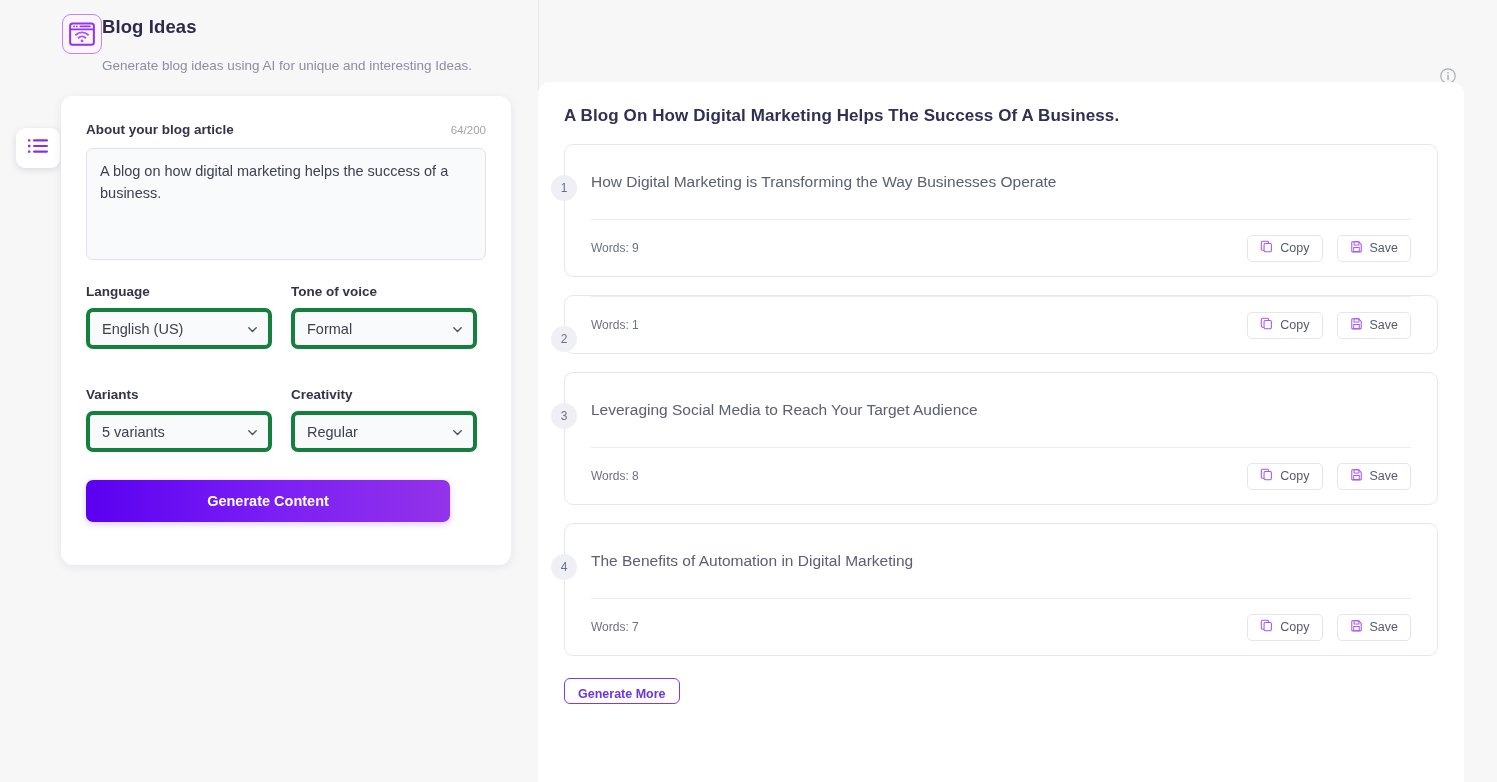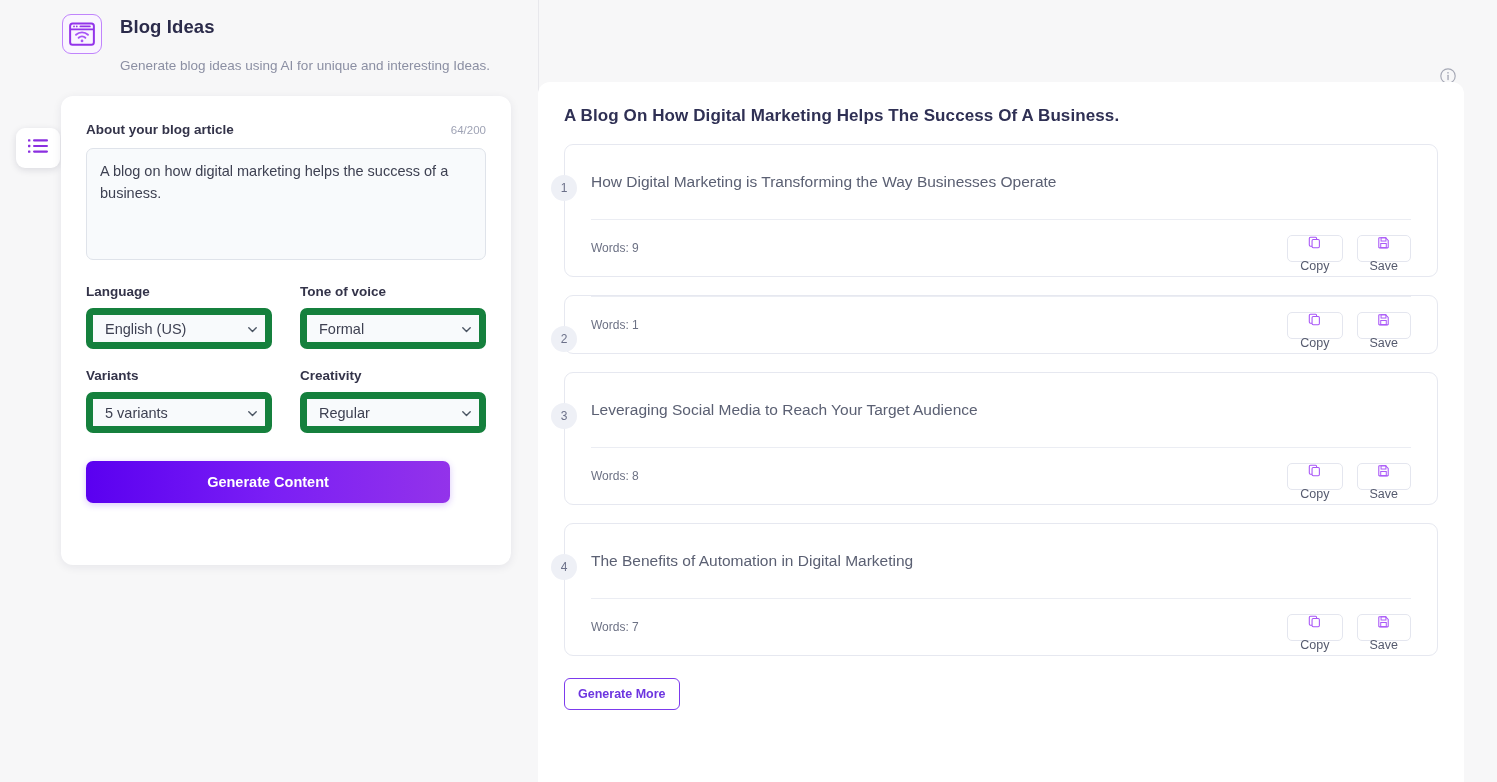--- a/index.html
+++ b/index.html
@@ -5,21 +5,21 @@
   * { box-sizing: border-box; margin: 0; padding: 0; }
   html, body {
     width: 1497px; height: 782px;
     background: #f7f7f8;
     font-family: "Liberation Sans", sans-serif;
     overflow: hidden;
   }
   .app { position: relative; width: 1497px; height: 782px; }
 
   
-  .header { position: absolute; left: 62px; top: 14px; display: flex; gap: 18px; align-items: flex-start; }
+  .header { position: absolute; left: 62px; top: 14px; display: flex; align-items: flex-start; }
   .app-icon {
     width: 40px; height: 40px; border-radius: 9px;
     background: #faf5ff; border: 1.5px solid #c084fc;
     display: flex; align-items: center; justify-content: center;
     overflow: hidden; flex: 0 0 auto;
   }
   .header-text { padding-top: 2px; }
   .app-title { font-size: 18.5px; font-weight: bold; color: #2b2b4a; letter-spacing: .1px; }
   .app-sub { font-size: 13.5px; color: #8b8fa3; margin-top: 20px; }
 
@@ -46,26 +46,26 @@
   .field-head { display: flex; justify-content: space-between; align-items: baseline; }
   .field-label { font-size: 13.5px; font-weight: bold; color: #333349; }
   .char-count { font-size: 11.5px; color: #9fa3b5; }
   .about-textarea {
     margin-top: 11px; width: 400px; height: 112px;
     background: #f8fafc; border: 1px solid #dfe3ea; border-radius: 7px;
     padding: 11px 13px; font-size: 14.5px; color: #3e4152;
     line-height: 1.53; font-family: "Liberation Sans", sans-serif;
     resize: none; outline: none;
   }
-  .grid2 { display: grid; grid-template-columns: 186px 186px; column-gap: 28px; row-gap: 0; margin-top: 20px; }
+  .grid2 { display: grid; grid-template-columns: 186px 186px; column-gap: 28px; row-gap: 0; margin-top: 20px; gap: 19px; }
   .sel-label { font-size: 13.5px; font-weight: bold; color: #333349; margin-bottom: 9px; }
   .sel-wrap { position: relative; margin-bottom: 19px; }
   .sel-box {
     width: 186px; height: 41px;
-    background: #f8fafc; border: 7px solid #15803d; border-radius: 7px;
+    background: #f8fafc; border: 4px solid #15803d; border-radius: 7px;
     display: flex; align-items: center; padding: 0 12px;
     font-size: 14.5px; color: #3e4152;
   }
   .sel-chev { position: absolute; right: 13px; top: 14px; pointer-events: none; }
   .generate-btn {
     margin-top: 9px; width: 364px; height: 42px;
     border: none; border-radius: 7px; cursor: pointer;
     background: linear-gradient(90deg, #5a00f0 0%, #7a1ef5 50%, #9333ea 100%);
     color: #fff; font-size: 14.5px; font-weight: bold;
     font-family: "Liberation Sans", sans-serif;
@@ -96,24 +96,24 @@
   }
   .idea-text { font-size: 15.5px; color: #5b6073; }
   .idea-divider { height: 1px; background: #ebedf3; }
   .idea-bottom { display: flex; align-items: center; justify-content: space-between; height: 56px; }
   .words { font-size: 12px; color: #6c7184; text-align: right; }
   .btn-row { display: flex; gap: 14px; }
   .mini-btn {
     display: flex; align-items: center; gap: 7px;
     height: 27px; padding: 0 12px; cursor: pointer;
     border: 1px solid #e4e6ef; border-radius: 5px; background: #fff;
-    font-size: 12.5px; color: #555a6e; font-family: "Liberation Sans", sans-serif; flex-direction: column;
+    font-size: 12.5px; color: #555a6e; font-family: "Liberation Sans", sans-serif;
   }
   .gen-more-btn {
-    margin-top: 22px; height: 32px; padding: 8px 13px; cursor: pointer;
+    margin-top: 22px; height: 26px; padding: 8px 13px; cursor: pointer;
     border: 1px solid #7c3aed; border-radius: 6px; background: #fff;
     color: #6d35e0; font-size: 12.5px; font-weight: bold;
     font-family: "Liberation Sans", sans-serif;
   }
 </style>
 </head>
 <body>
 
 <div class="app">
 

